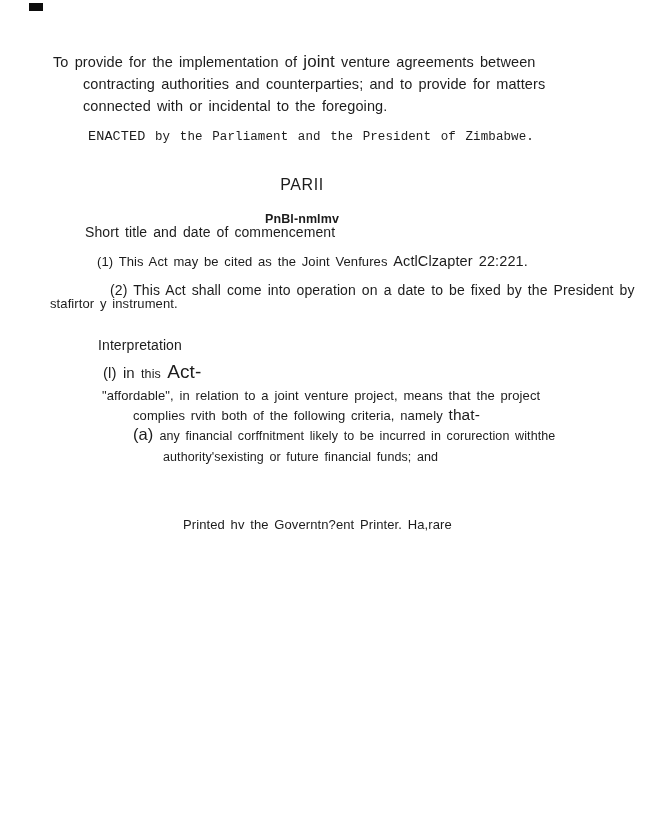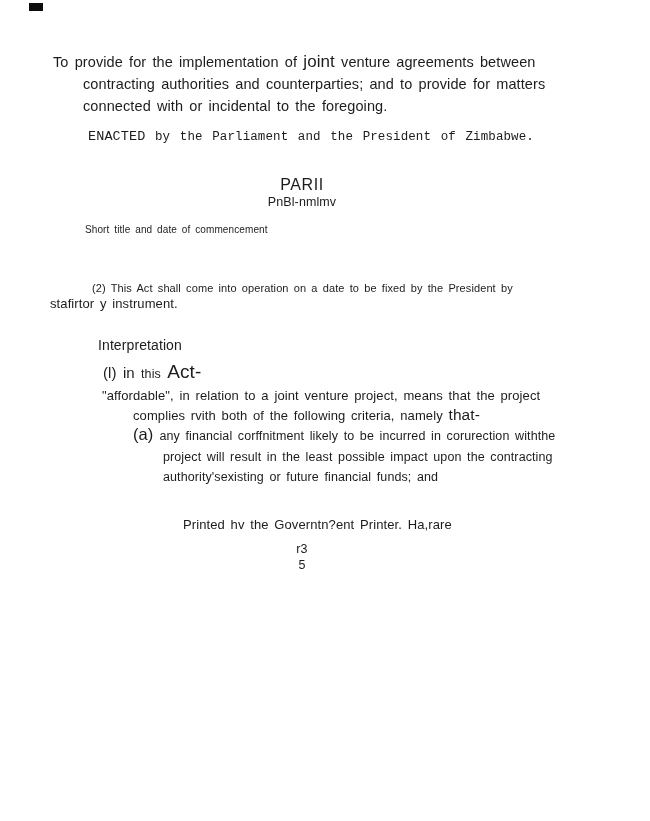--- a/index.html
+++ b/index.html
@@ -30,27 +30,27 @@
   .preamble .indent { padding-left: 30px; }
   .preamble .em-joint { font-size: 17px; }
 
   
   .enacted { left: 88px; top: 129px; font-size: 12.5px; font-family: Liberation Mono, monospace; }
   .enacted .caps { font-size: 13.5px; }
 
   
   .center-col { left: 52px; width: 500px; text-align: center; }
   .part-heading { top: 163px; font-size: 16px; letter-spacing: 0.6px; margin-top: 13px; }
-  .part-subheading { top: 195px; font-size: 12.5px; }
+  .part-subheading { top: 212px; font-size: 12.5px; font-weight: bold; }
 
   
-  .sec1-heading { left: 85px; top: 224px; font-size: 10px; }
+  .sec1-heading { left: 85px; top: 224px; font-size: 14px; }
   .clause1 { left: 97px; top: 253px; font-size: 13px; }
   .clause1 .em-cite { font-size: 14.5px; }
-  .clause2-l1 { left: 92px; top: 282px; font-size: 11px; }
+  .clause2-l1 { left: 110px; top: 282px; font-size: 14px; }
   .clause2-l2 { left: 50px; top: 296px; font-size: 13px; }
 
   
   .sec2-heading { left: 85px; top: 337px; font-size: 14px; margin-left: 13px; }
   .interp-intro { left: 103px; top: 361px; font-size: 15px; }
   .interp-intro .sm { font-size: 12.5px; text-align: right; }
   .interp-intro .lg { font-size: 19px; }
 
   .affordable { left: 102px; top: 387px; font-size: 13px; line-height: 18.5px; }
   .affordable .indent { padding-left: 31px; }
@@ -80,41 +80,39 @@
   <div class="abs enacted line">
     <span class="caps">ENACTED</span><span> by the Parliament and the President of Zimbabwe.</span>
   </div>
 
   <div class="abs center-col part-heading line">PARII</div>
 
   <div class="abs center-col part-subheading line">PnBl-nmlmv</div>
 
   <div class="abs sec1-heading line">Short title and date of commencement</div>
 
+  <div class="abs clause1 line">
+    <span>(1) This Act may be cited as the Joint Venfures </span><span class="em-cite">ActlClzapter 22:221.</span>
+  </div>
 
   <div class="abs clause2-l1 line">(2) This Act shall come into operation on a date to be fixed by the President by</div>
   <div class="abs clause2-l2 line">stafirtor y instrument.</div>
 
   <div class="abs sec2-heading line">Interpretation</div>
 
   <div class="abs interp-intro line">
     <span>(l) in </span><span class="sm">this</span><span class="lg"> Act-</span>
   </div>
 
   <div class="abs affordable">
     <div class="line">"affordable", in relation to a joint venture project, means that the project</div>
     <div class="line indent"><span>complies rvith both of the following criteria, namely </span><span class="em-that">that-</span></div>
   </div>
 
   <div class="abs clause-a">
     <div class="line"><span class="marker">(a)</span><span>any financial corffnitment likely to be incurred in corurection withthe</span></div>
-    <div class="line cont">project will result in the least possible impact upon the contracting</div>
     <div class="line cont">authority'sexisting or future financial funds; and</div>
   </div>
 
   <div class="abs printed line">Printed hv the Governtn?ent Printer. Ha,rare</div>
 
-  <div class="abs center-col page-ref">
-    <div class="line">r3</div>
-    <div class="line">5</div>
-  </div>
 
 </div>
 
 </body></html>

